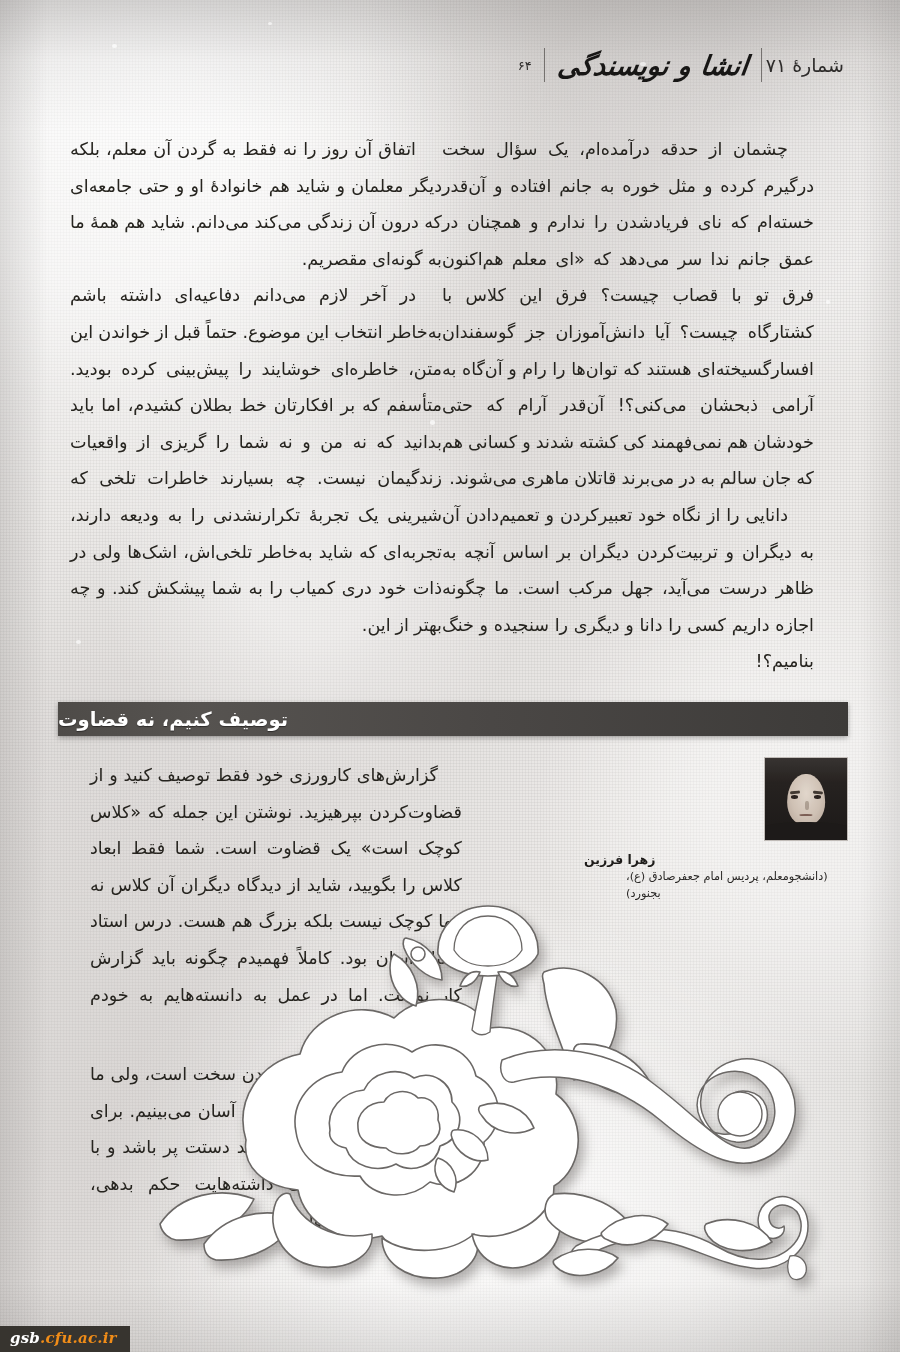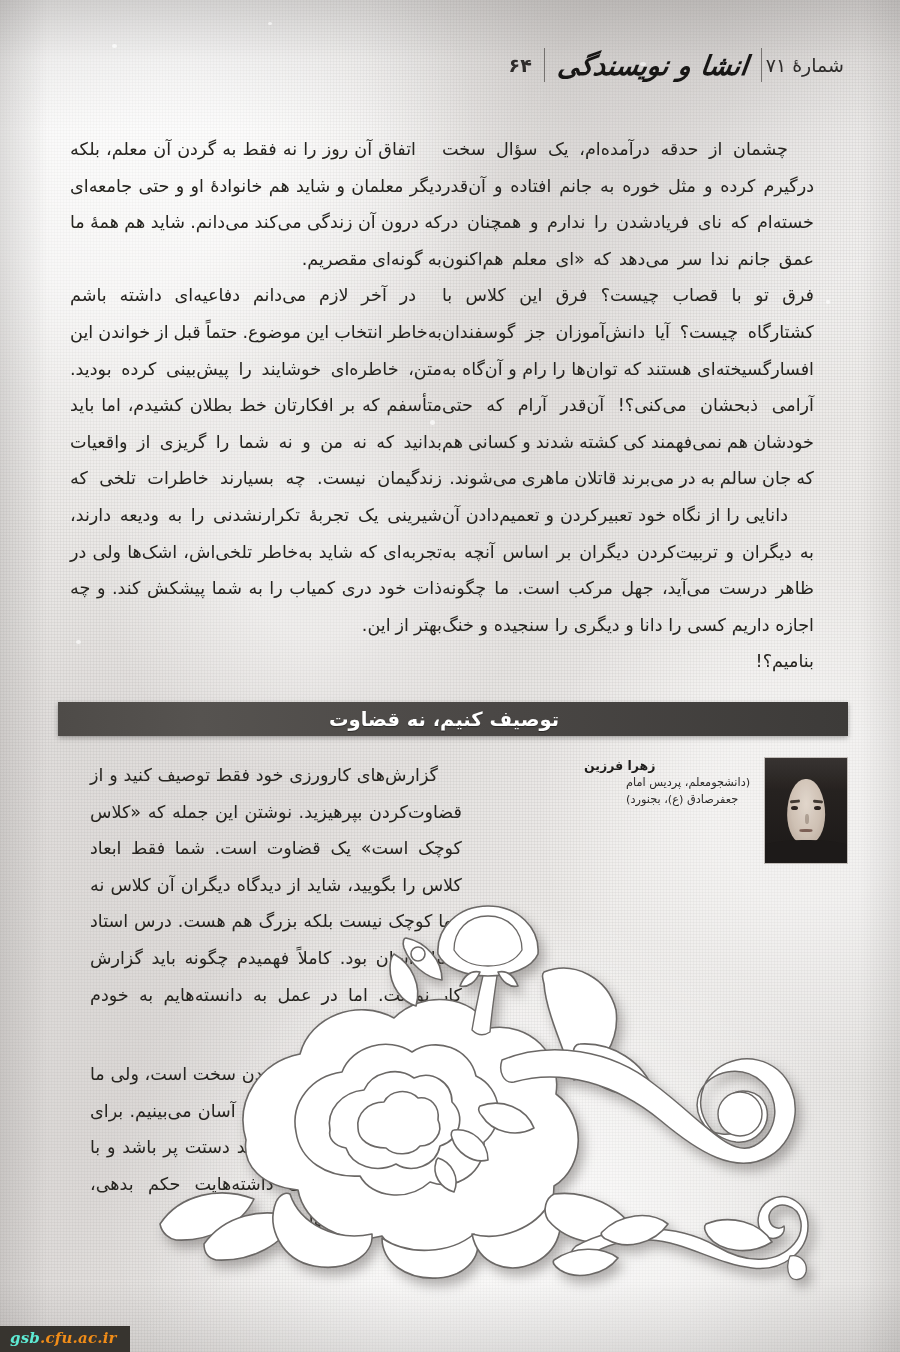--- a/index.html
+++ b/index.html
@@ -58,22 +58,22 @@
   .content{position:absolute;inset:0;z-index:5;}
 
   
   .runhead{
     position:absolute;top:48px;right:42px;
     display:flex;align-items:center;gap:0;
     direction:rtl;
   }
   .pagenum{
     font-family:"DejaVu Sans","Liberation Sans",sans-serif;
-    font-size:19px;color:#2e2c2b;letter-spacing:.5px;
-    padding:0 12px 0 14px;line-height:1;font-weight:bold;
+    font-size:13px;color:#2e2c2b;letter-spacing:.5px;
+    padding:0 12px 0 14px;line-height:1;
   }
   .rule{width:1px;height:34px;background:#55524f;opacity:.75;}
   .logo{
     padding:0 13px;
     font-size:27px;color:#171615;line-height:1;
     font-family:"DejaVu Sans","Liberation Sans",sans-serif;
     font-weight:700;font-style:italic;
     transform:skewX(-7deg);
     white-space:nowrap;
   }
@@ -99,33 +99,33 @@
   .col.left{order:2;margin-left:0;}
   .gap{width:46px;flex:0 0 46px;order:0;}
   .col p{margin:0 0 0 0;text-indent:26px;}
   .col p + p{margin-top:0;}
 
   
   .banner{
     position:absolute;top:702px;right:52px;left:58px;height:34px;
     background:linear-gradient(90deg,#4e4b48 0%,#565350 18%,#4a4745 55%,#3d3b39 100%);
     box-shadow:0 2px 5px rgba(0,0,0,.30);
-    display:flex;align-items:center;justify-content:center;
+    display:flex;align-items:center;justify-content:flex-end;
     direction:rtl;
   }
   .banner-title{
     color:#ffffff;font-size:19.5px;font-weight:700;
     padding-right:18px;letter-spacing:.2px;white-space:nowrap;
     text-shadow:0 1px 1px rgba(0,0,0,.45);
   }
 
   
   .author-block{
     position:absolute;top:757px;right:52px;width:268px;
-    direction:rtl;display:flex;flex-direction:row;gap:10px;
+    direction:rtl;display:flex;flex-direction:column;gap:10px;
   }
   .author-photo{
     width:82px;height:105px;flex:0 0 82px;
     background:
       radial-gradient(ellipse 42% 34% at 50% 40%, #cfc6bd 0 38%, #b9aea4 62%, rgba(0,0,0,0) 72%),
       radial-gradient(ellipse 56% 60% at 50% 46%, #5b5450 0 46%, rgba(0,0,0,0) 64%),
       linear-gradient(180deg,#2b2826 0 14%, #24211f 40%, #1e1b1a 100%);
     border:1px solid #b9b5b1;
     position:relative;overflow:hidden;
     filter:contrast(1.05) brightness(1.02);
@@ -193,21 +193,21 @@
   
   .watermark{
     position:absolute;left:0;bottom:0;
     background:#37342f;
     padding:5px 13px 6px 10px;
     font-family:"DejaVu Serif","Liberation Serif",serif;
     font-style:italic;font-weight:700;font-size:15px;
     letter-spacing:.2px;line-height:1;
     direction:ltr;z-index:9;
   }
-  .wm-a{color:#5eead4;}
+  .wm-a{color:#ffffff;}
   .wm-b{color:#f08c18;}
 </style>
 </head>
 <body>
 
 <div id="page">
 
   <div class="vignette"></div>
 
   <div class="speckle" style="left:112px;top:44px;width:5px;height:4px;opacity:.8;"></div>

